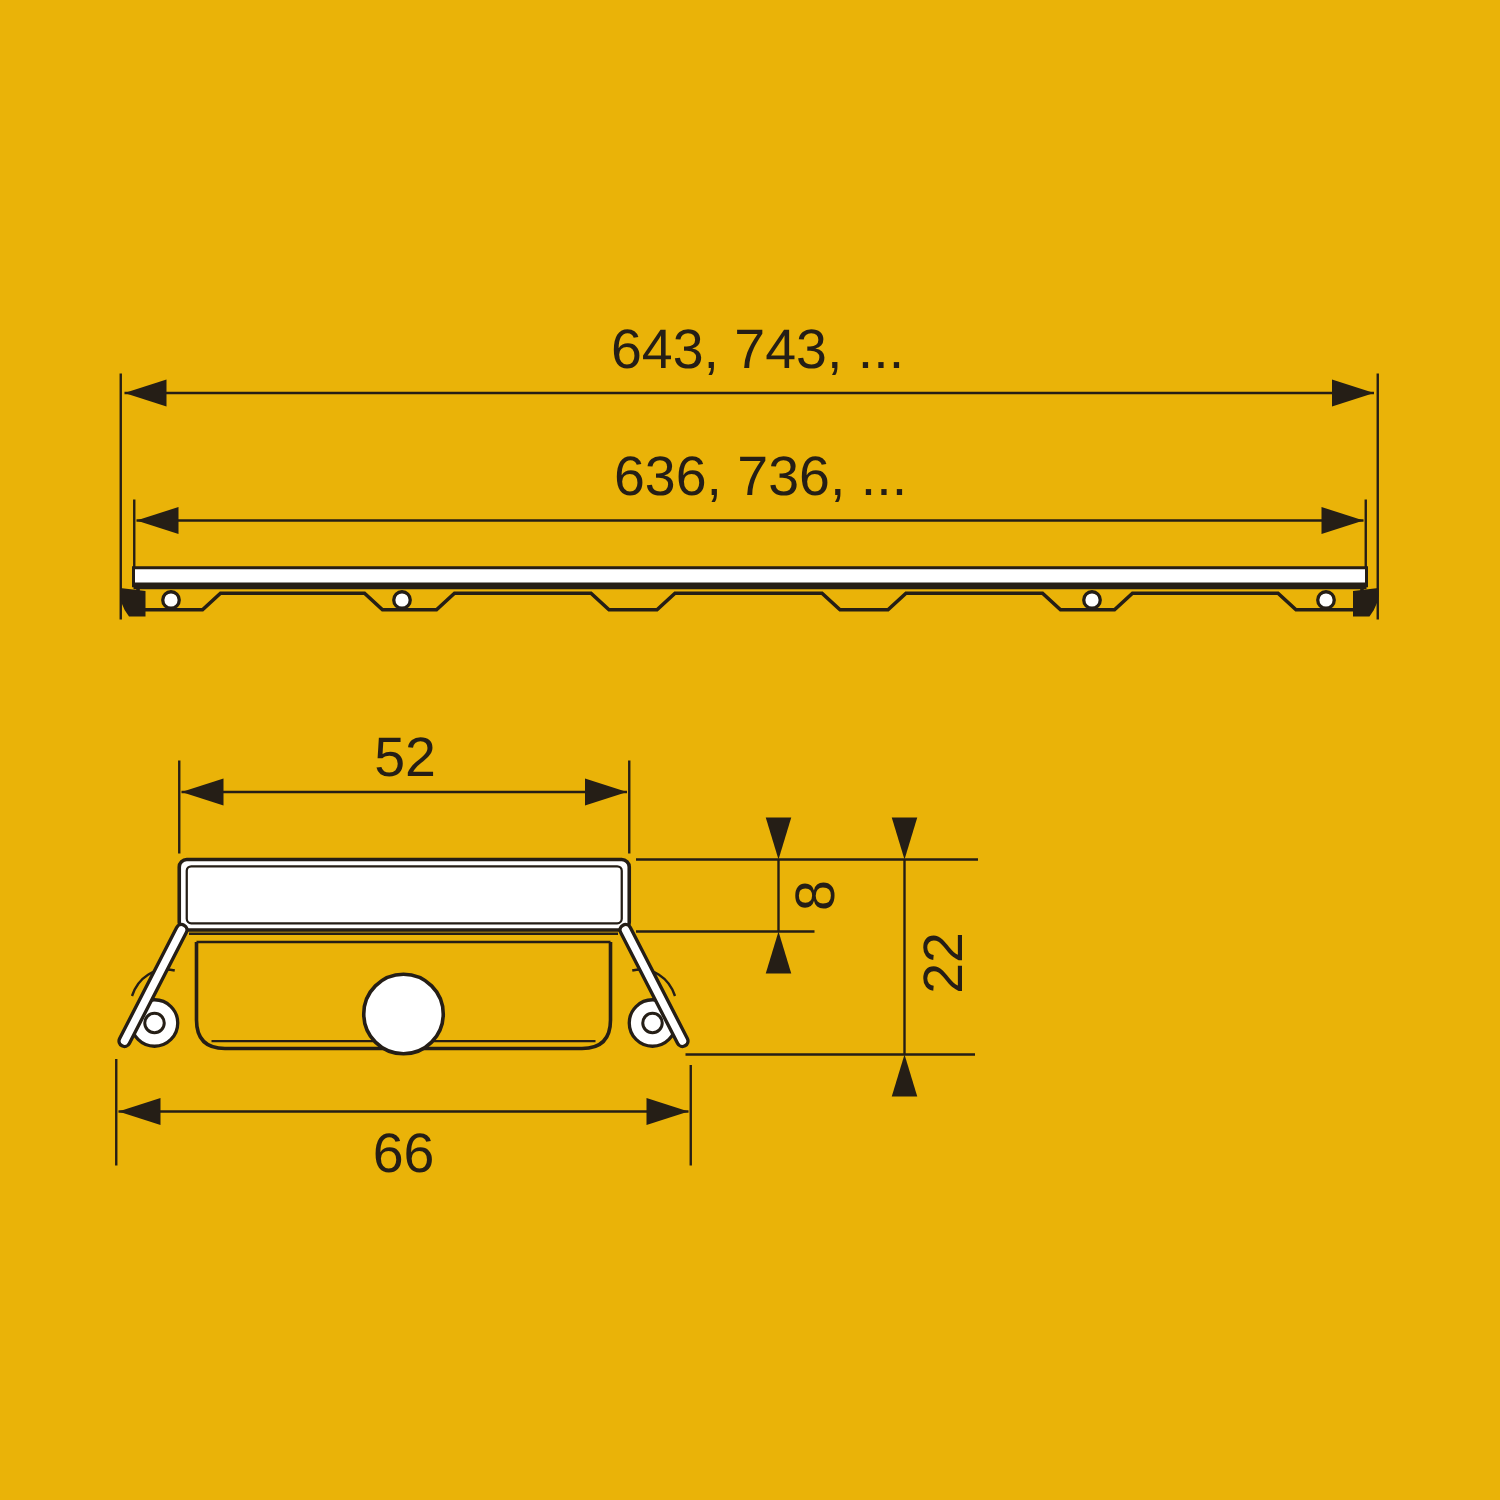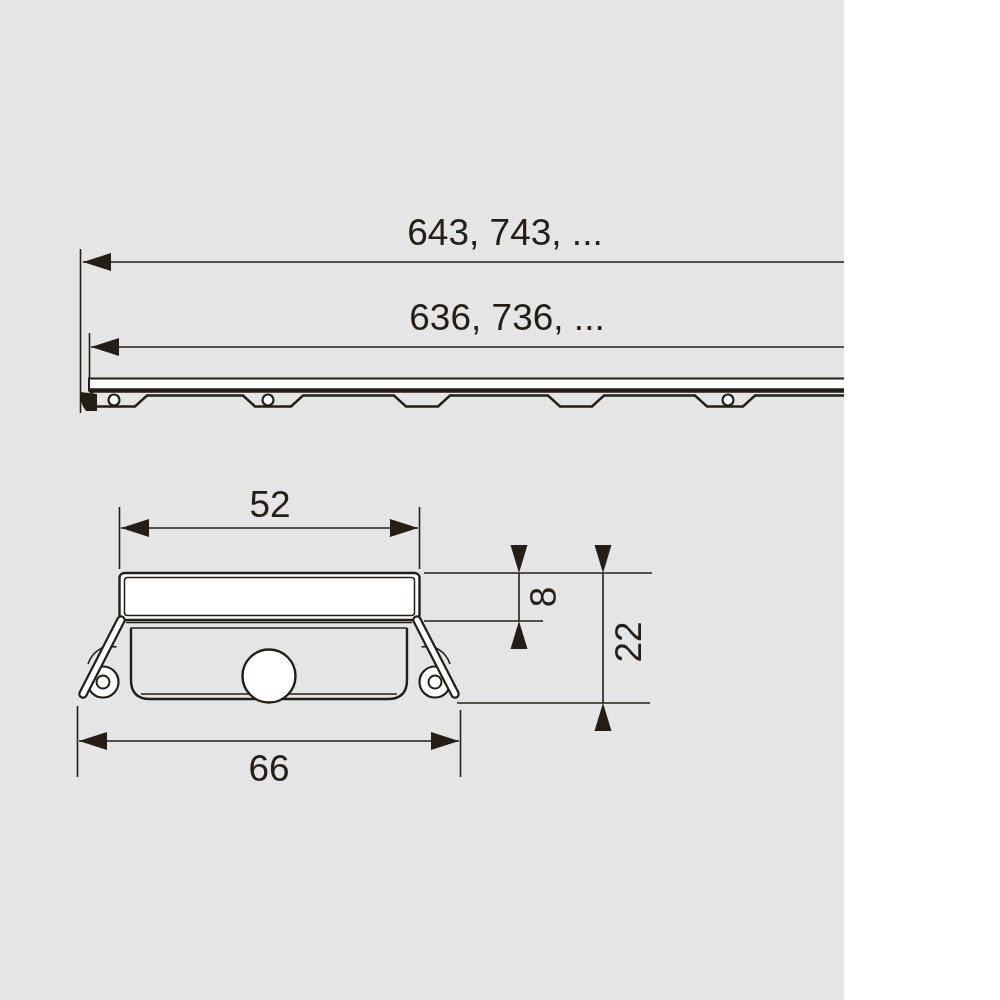--- a/index.html
+++ b/index.html
@@ -1,16 +1,16 @@
 <!DOCTYPE html>
 <html><head>
 <meta charset="utf-8">
 <style>
   html,body{margin:0;padding:0;background:#ffffff;}
-  .canvas{position:relative;width:844px;height:1000px;background:#e5e5e5;overflow:hidden;}
+  .canvas{position:relative;width:1000px;height:1000px;background:#eab308;overflow:hidden;}
   svg{position:absolute;left:0;top:0;}
   .dim-text{font-family:"Liberation Sans",sans-serif;font-size:37px;fill:#251e16;}
   .thin{stroke:#251e16;stroke-width:1.6;fill:none;}
   .outline{stroke:#251e16;stroke-width:2.4;fill:none;}
   .outline-white{stroke:#251e16;stroke-width:2.4;fill:#ffffff;}
   .inner-line{stroke:#251e16;stroke-width:1.5;fill:none;}
   .arrow{fill:#251e16;stroke:none;}
   .solid{fill:#251e16;stroke:none;}
 </style>
 </head>

